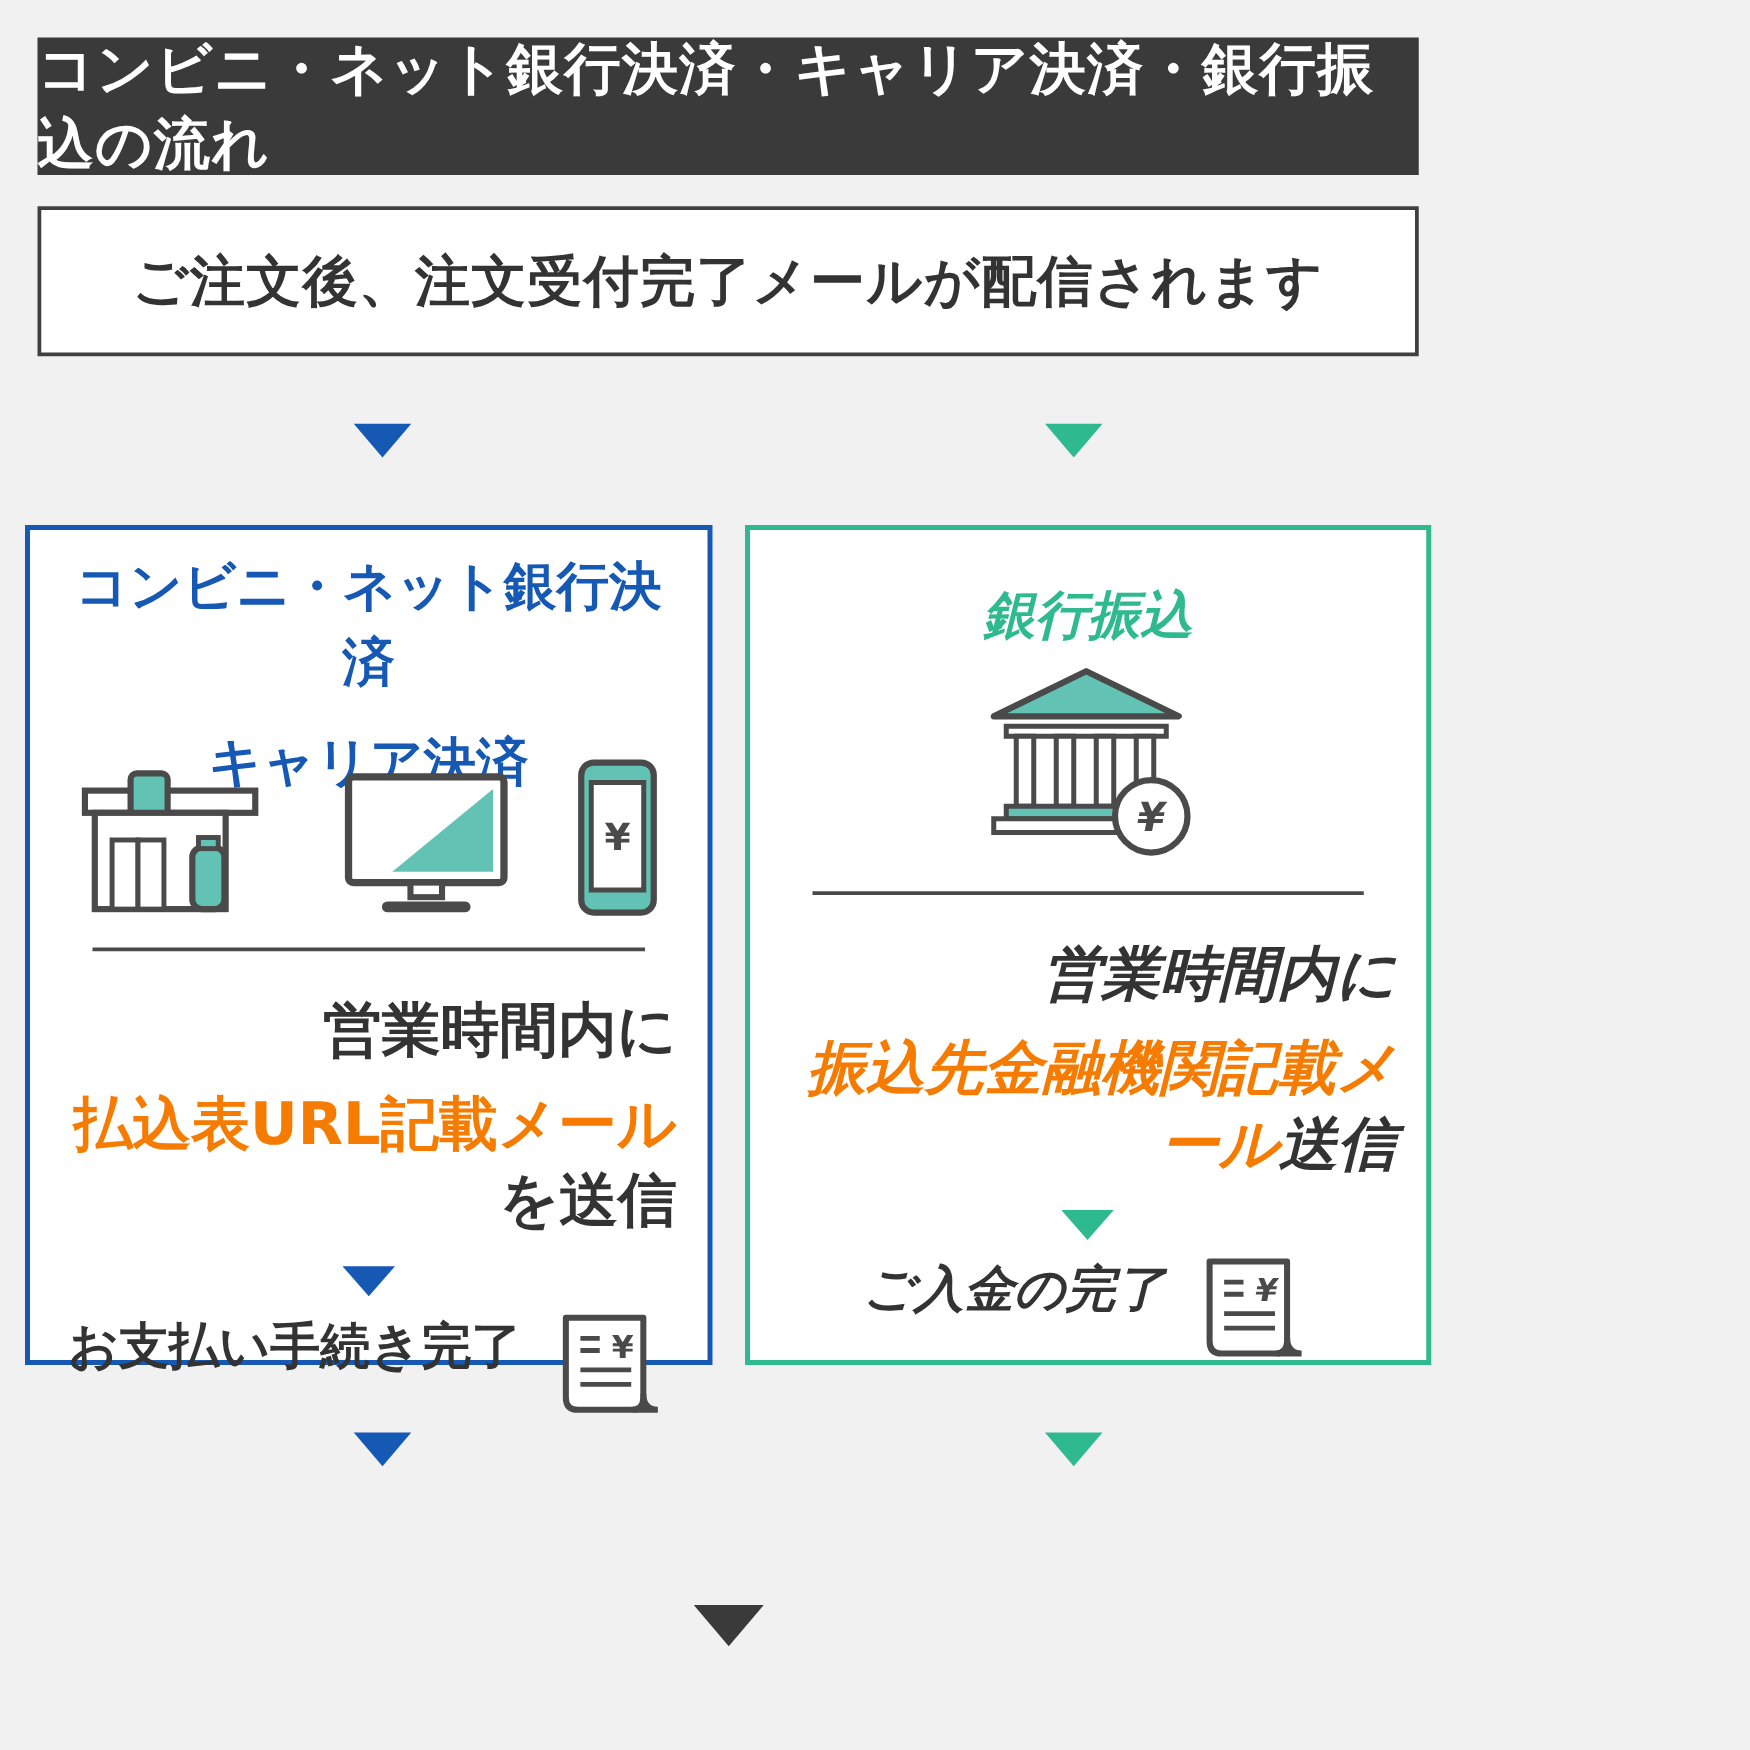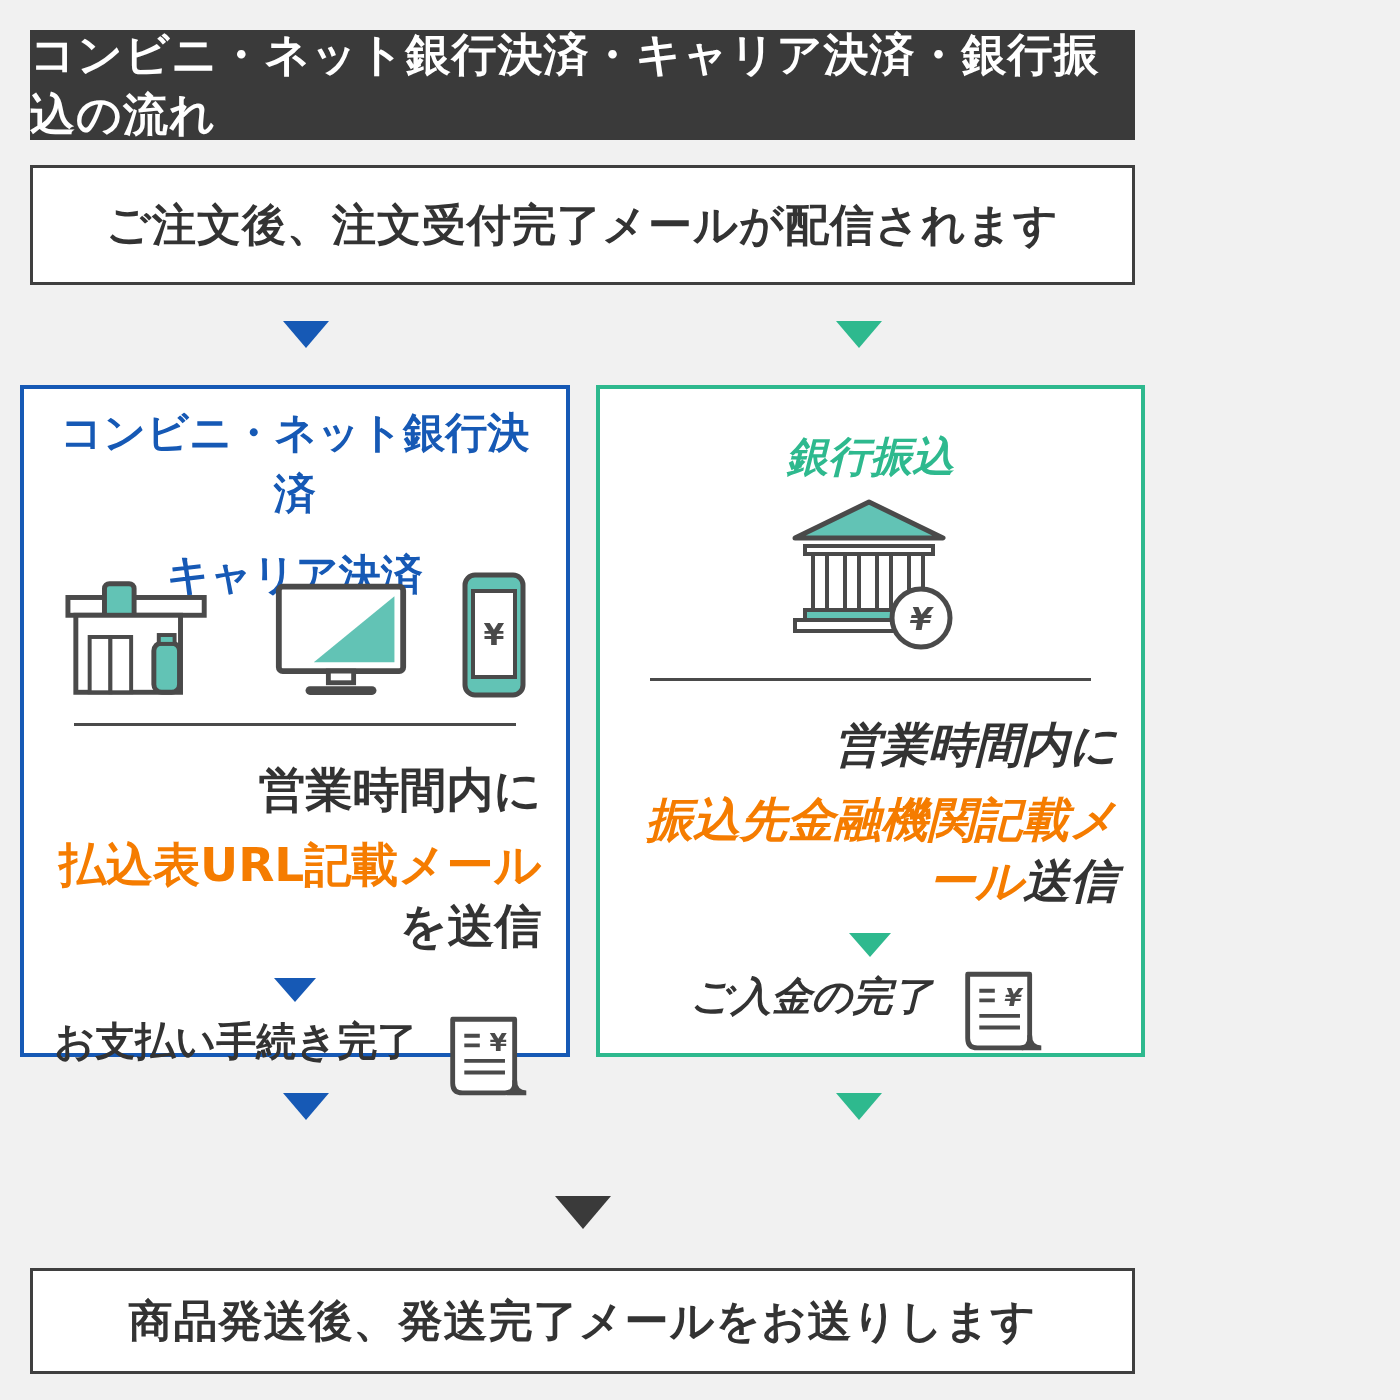--- a/index.html
+++ b/index.html
@@ -192,15 +192,14 @@
     <div class="half">
         <div class="tri tri-green"></div>
       </div>
   </div>
 
 
   <div class="arrow-row single">
     <div class="tri tri-dark"></div>
   </div>
 
-  <div class="step-box step-ship">商品発送後、発送完了メールをお送りします</div>
 
 </div>
 
 </body></html>

